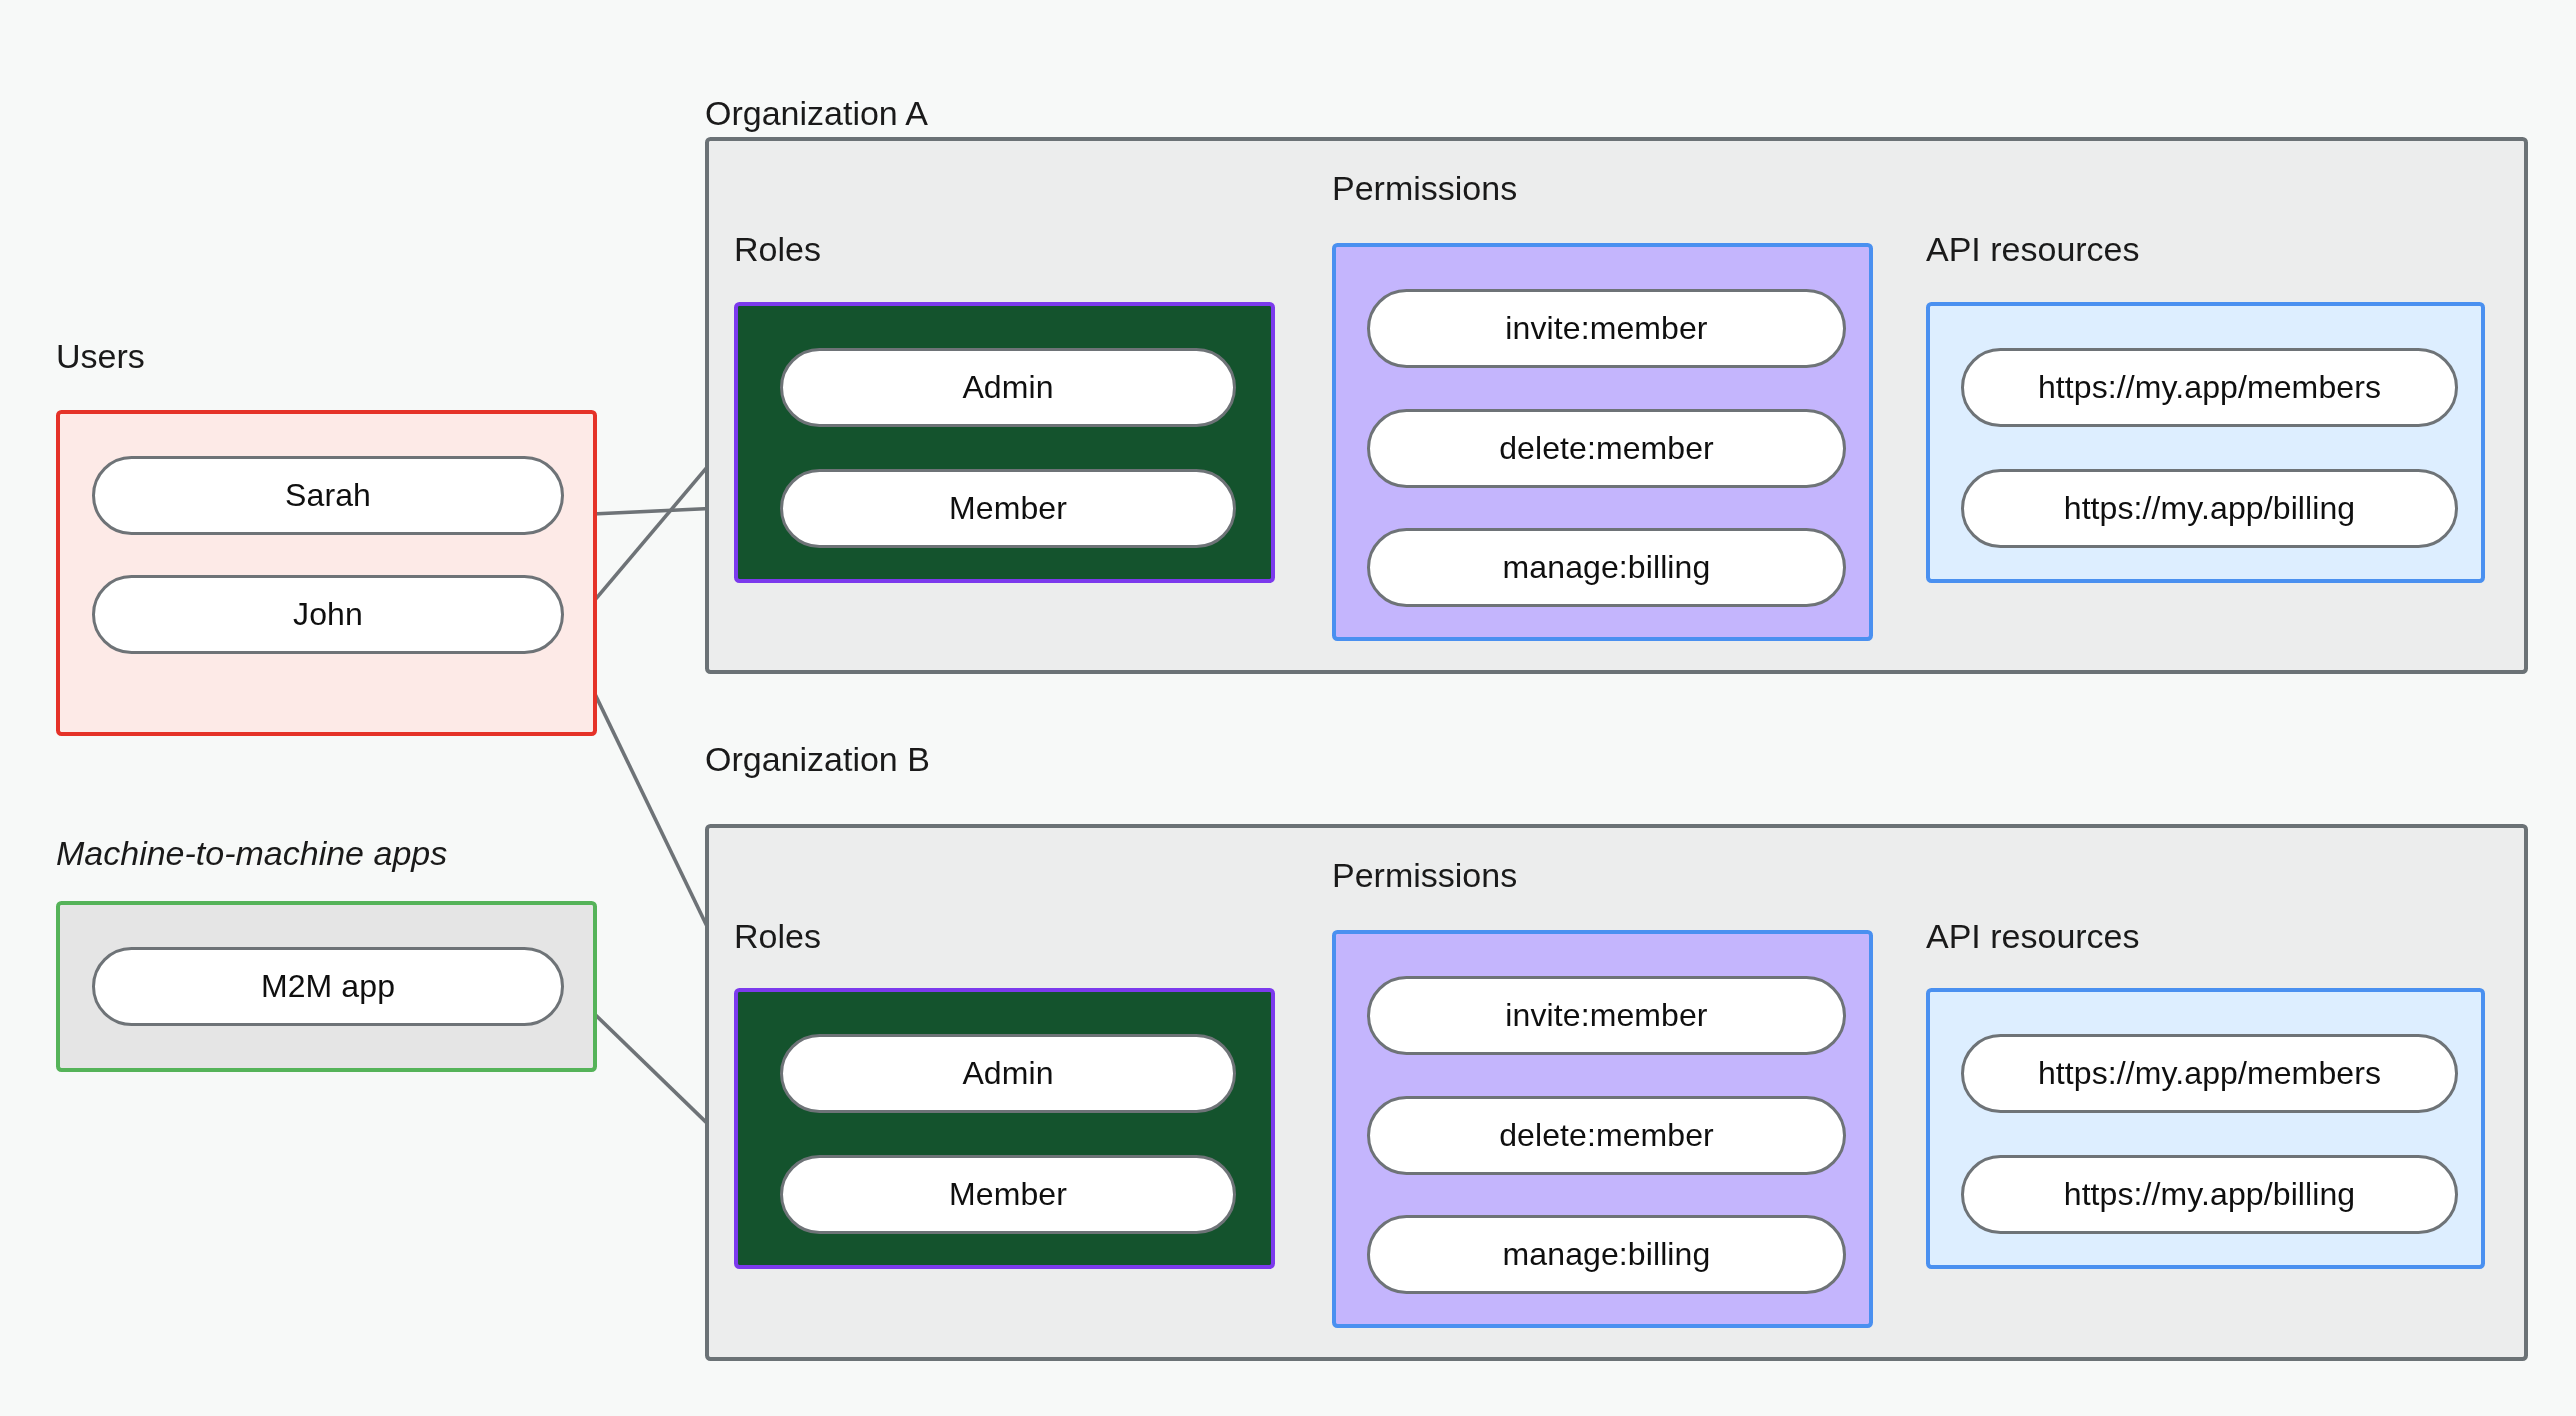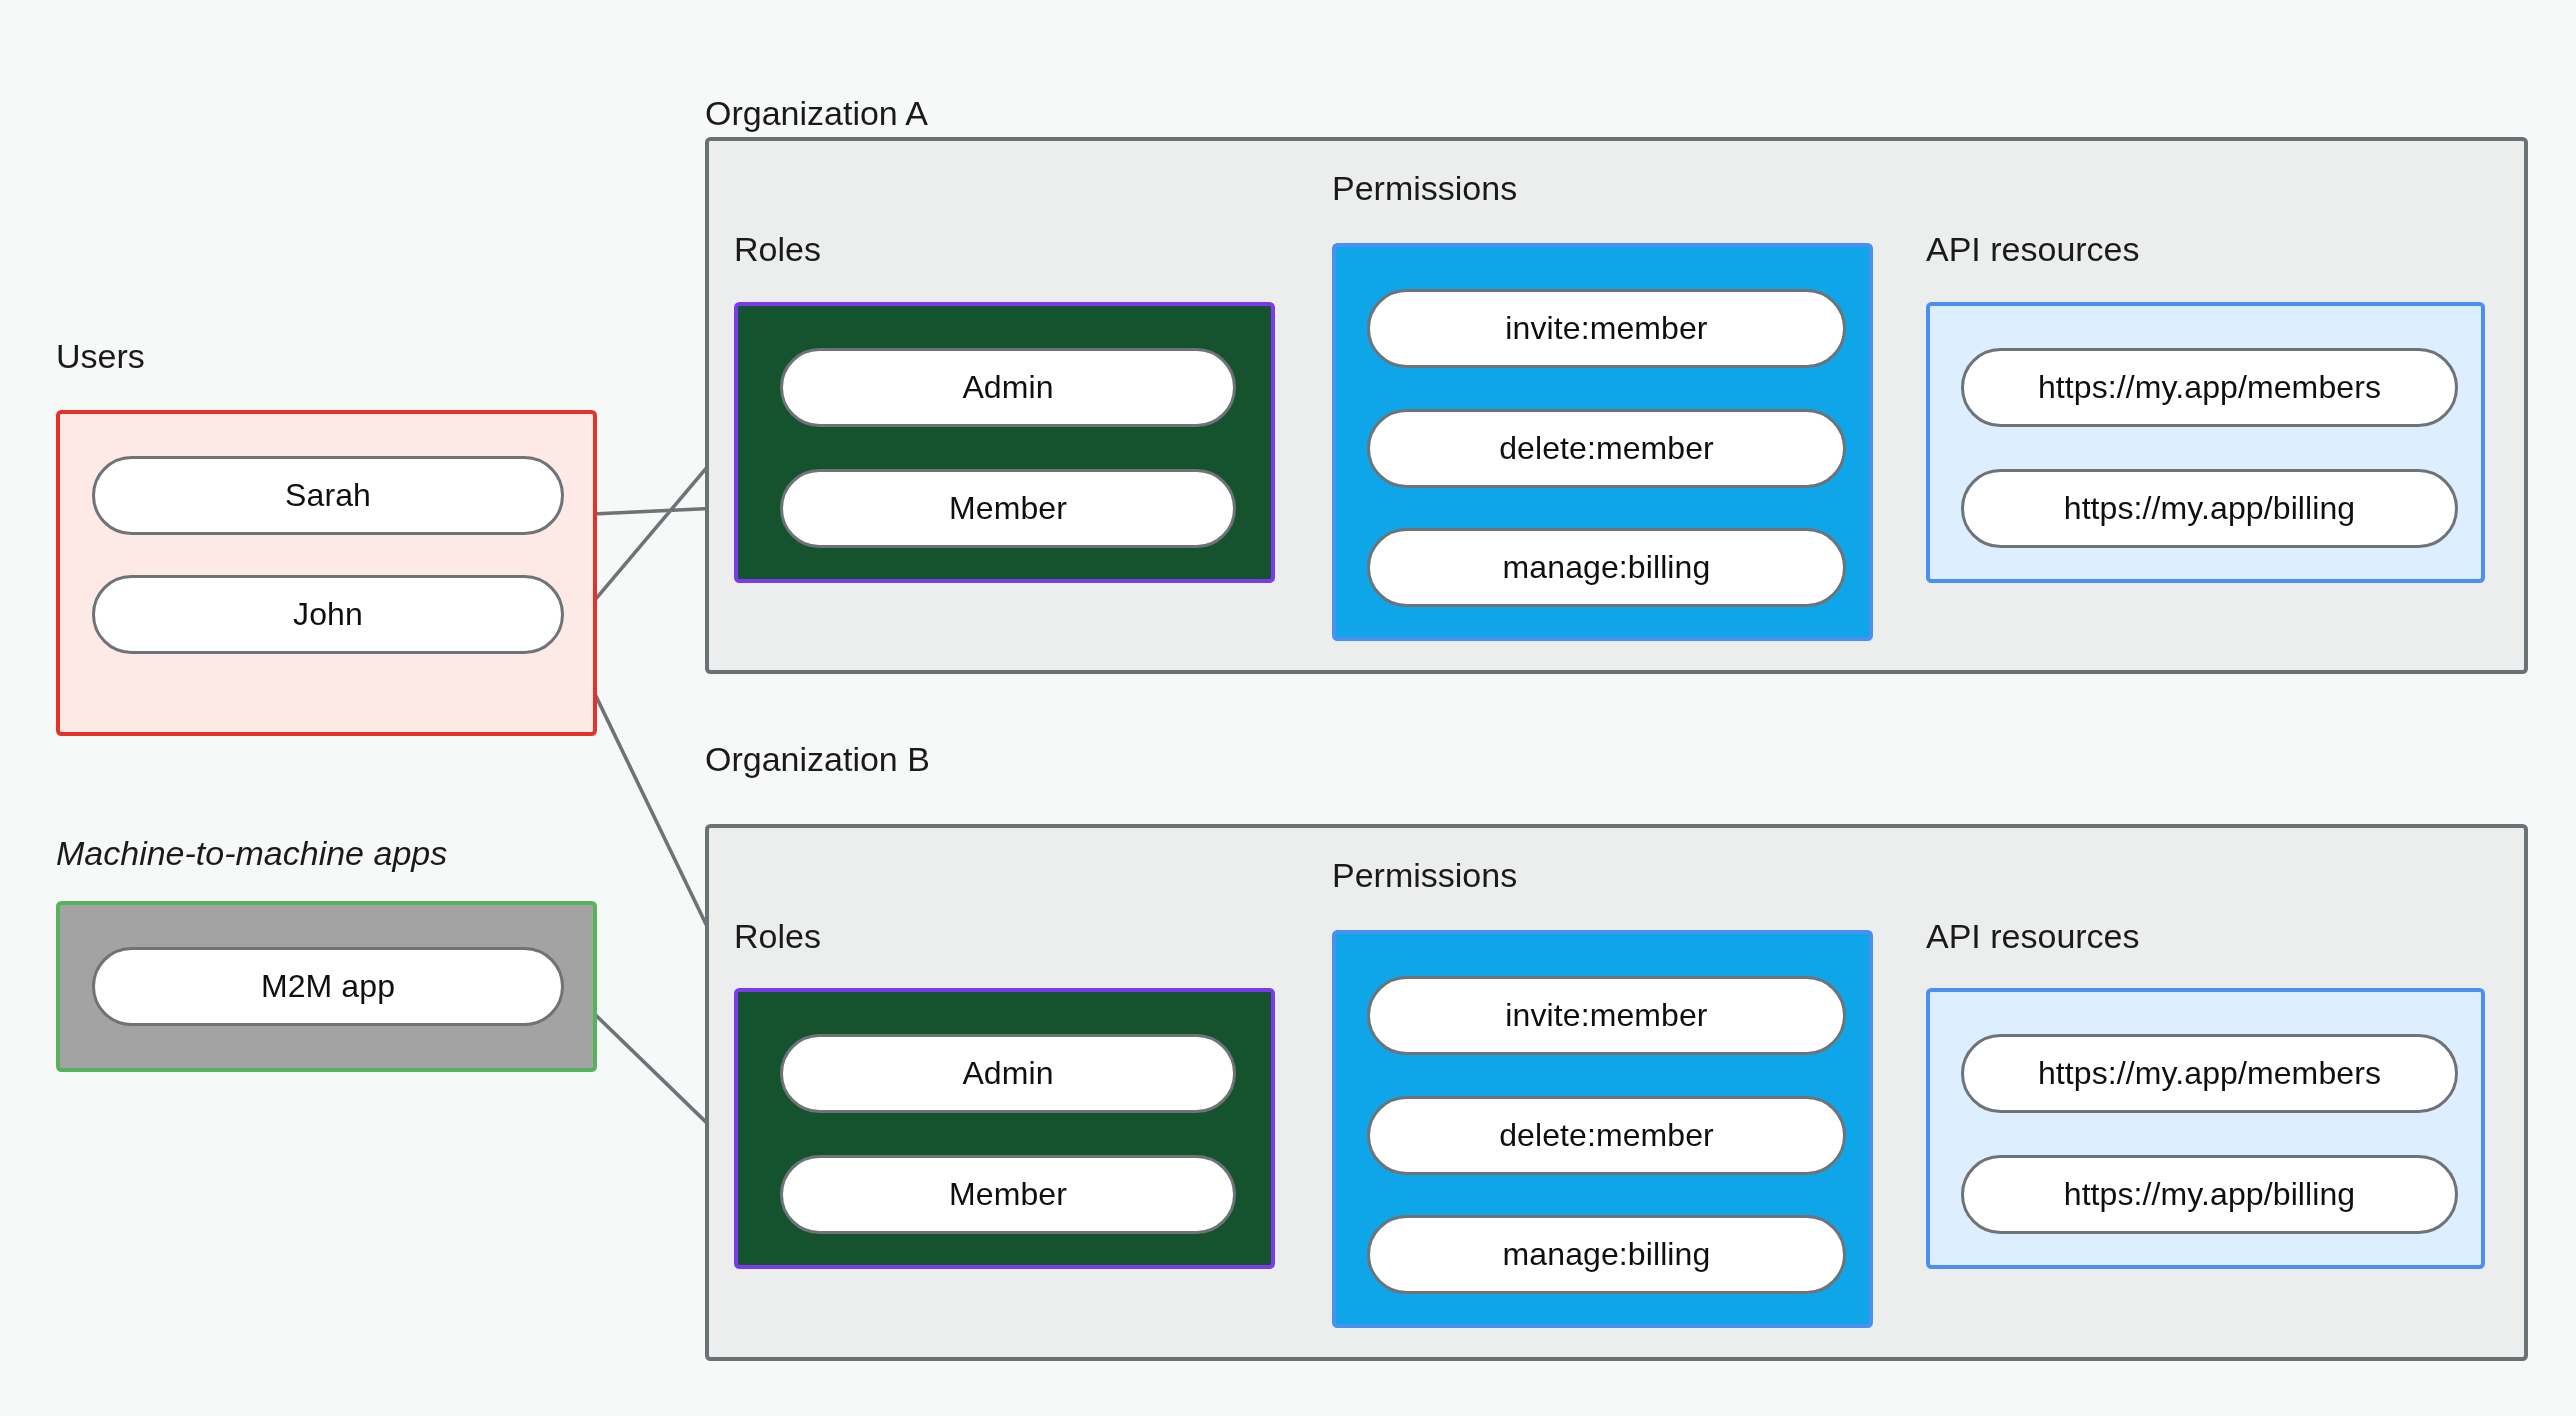--- a/index.html
+++ b/index.html
@@ -35,23 +35,23 @@
     box-sizing: border-box;
   }
 
   
   .cat-box {
     position: absolute;
     box-sizing: border-box;
     border-radius: 5.4px;
   }
   .cat-users    { background: #fdeae7; border: 4.5px solid #e53228; }
-  .cat-m2m      { background: #a3a3a3; border: 4.5px solid #55b359; }
+  .cat-m2m      { background: #e5e5e5; border: 4.5px solid #55b359; }
   .cat-roles    { background: #14532d; border: 4.5px solid #7c3aed; }
-  .cat-perms    { background: #0ea5e9; border: 4.5px solid #4a90f0; }
+  .cat-perms    { background: #c4b5fd; border: 4.5px solid #4a90f0; }
   .cat-api      { background: #ddeeff; border: 4.5px solid #4a90f0; }
 
   
   .pill {
     position: absolute;
     box-sizing: border-box;
     background: #ffffff;
     border: 3.6px solid #6e7377;
     border-radius: 900px;
     display: flex;

